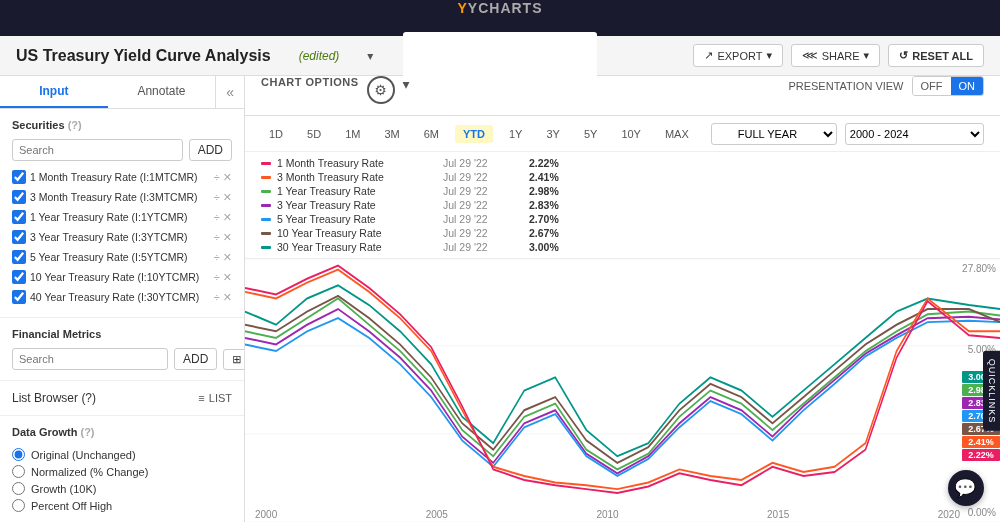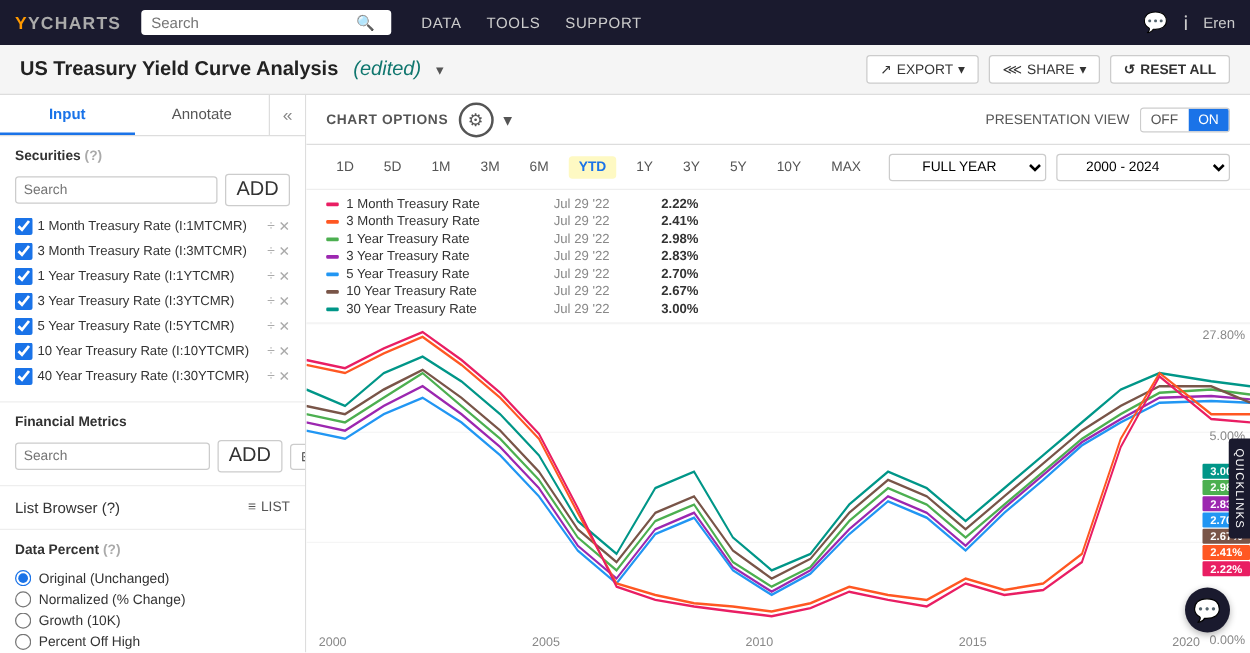--- a/index.html
+++ b/index.html
@@ -1,41 +1,41 @@
 <!DOCTYPE html>
 <html><head>
   <meta charset="utf-8">
   <style>
     * { box-sizing: border-box; margin: 0; padding: 0; }
     body { font-family: Arial, sans-serif; font-size: 12px; background: #fff; color: #333; width: 1000px; height: 522px; overflow: hidden; }
 
     
     .top-nav {
-      display: flex; align-items: center; background: #1a1a2e; height: 36px; padding: 0 12px; gap: 16px;
+      display: flex; align-items: center; background: #1a1a2e; height: 36px; padding: 0 12px; gap: 16px; flex-direction: column;
     }
     .logo { color: #fff; font-weight: bold; font-size: 14px; letter-spacing: 1px; }
     .logo span { color: #f90; }
     .search-bar {
       display: flex; align-items: center; background: #fff; border-radius: 3px;
       padding: 3px 8px; flex: 0 0 200px; gap: 4px;
     }
     .search-bar input { border: none; outline: none; font-size: 12px; width: 160px; }
     .nav-links { display: flex; gap: 20px; margin-left: 8px; }
     .nav-link { color: #ccc; font-size: 12px; cursor: pointer; letter-spacing: 0.5px; }
     .nav-right { margin-left: auto; display: flex; align-items: center; gap: 12px; }
     .nav-icon { color: #ccc; cursor: pointer; font-size: 16px; }
     .nav-user { color: #ccc; font-size: 12px; cursor: pointer; }
 
     
     .header-bar {
       display: flex; align-items: center; background: #f5f5f5; border-bottom: 1px solid #ddd;
-      padding: 5px 16px; height: 40px; gap: 12px;
+      padding: 5px 16px; height: 40px; gap: 28px;
     }
     .page-title { font-size: 16px; font-weight: bold; color: #222; }
-    .edited-badge { color: #0f766e; font-size: 16px; font-style: italic; }
+    .edited-badge { color: #4d7c0f; font-size: 12px; font-style: italic; }
     .chevron-down { color: #555; cursor: pointer; }
     .header-actions { margin-left: auto; display: flex; align-items: center; gap: 8px; }
     .header-btn {
       display: flex; align-items: center; gap: 4px; padding: 4px 10px;
       border: 1px solid #ccc; border-radius: 3px; cursor: pointer; font-size: 11px;
       background: #fff; color: #333;
     }
     .reset-btn {
       display: flex; align-items: center; gap: 4px; padding: 4px 10px;
       background: #fff; border: 1px solid #ccc; border-radius: 3px; cursor: pointer;
@@ -58,21 +58,21 @@
     .panel-section { padding: 10px 12px; border-bottom: 1px solid #eee; }
     .section-title { font-size: 11px; font-weight: bold; color: #333; margin-bottom: 8px; }
     .section-title .help { color: #aaa; cursor: pointer; }
 
     .search-row { display: flex; gap: 6px; align-items: center; margin-bottom: 6px; }
     .search-input {
       flex: 1; border: 1px solid #ccc; border-radius: 3px; padding: 4px 6px; font-size: 11px; outline: none;
     }
     .add-btn {
       background: #fff; border: 1px solid #ccc; border-radius: 3px; padding: 3px 8px;
-      font-size: 16px; cursor: pointer; color: #333;
+      font-size: 12px; cursor: pointer; color: #333;
     }
 
     .security-item {
       display: flex; align-items: center; padding: 3px 0; gap: 4px; font-size: 11px; color: #333;
     }
     .security-cb { width: 14px; height: 14px; accent-color: #1a73e8; }
     .security-label { flex: 1; font-size: 10.5px; }
     .security-actions { display: flex; gap: 3px; color: #aaa; cursor: pointer; }
     .sec-icon { font-size: 11px; }
 
@@ -88,21 +88,21 @@
 
     .data-format { padding: 10px 12px; border-bottom: 1px solid #eee; }
     .radio-item { display: flex; align-items: center; gap: 6px; padding: 2px 0; font-size: 11px; color: #333; cursor: pointer; }
     .radio-item input { accent-color: #1a73e8; }
 
     
     .right-panel { flex: 1; display: flex; flex-direction: column; overflow: hidden; }
 
     
     .chart-options-bar {
-      display: flex; align-items: center; background: #fff; border-bottom: 1px solid #ddd;
+      display: flex; align-items: flex-start; background: #fff; border-bottom: 1px solid #ddd;
       padding: 0 16px; height: 40px; gap: 8px;
     }
     .chart-options-label { font-size: 11px; font-weight: bold; color: #555; letter-spacing: 0.5px; }
     .chart-options-btn {
       width: 28px; height: 28px; border-radius: 50%; border: 2px solid #555;
       display: flex; align-items: center; justify-content: center; cursor: pointer;
       background: #fff; color: #555; font-size: 14px;
     }
     .chart-options-dropdown { cursor: pointer; color: #555; font-size: 14px; }
     .presentation-view { margin-left: auto; display: flex; align-items: center; gap: 8px; font-size: 11px; color: #555; }
@@ -120,21 +120,21 @@
     .period-btn {
       padding: 3px 8px; cursor: pointer; font-size: 11px; color: #555;
       border-radius: 3px; border: none; background: transparent;
     }
     .period-btn.active { background: #fef9c3; color: #1a73e8; font-weight: bold; }
     .full-year-select {
       margin-left: 12px; border: 1px solid #ccc; border-radius: 3px; padding: 3px 22px;
       font-size: 11px; cursor: pointer; background: #fff;
     }
     .year-range-select {
-      margin-left: 6px; border: 1px solid #ccc; border-radius: 3px; padding: 3px 19px;
+      margin-left: 6px; border: 1px solid #ccc; border-radius: 3px; padding: 3px 0;
       font-size: 11px; flex: 1; cursor: pointer; background: #fff;
     }
 
     
     .legend-area {
       background: #fff; border-bottom: 1px solid #eee; padding: 4px 16px;
     }
     .legend-item {
       display: flex; align-items: center; gap: 6px; padding: 1px 0; font-size: 10.5px;
     }
@@ -330,21 +330,21 @@
         <span class="help">(?)</span>
       </div>
       <div class="list-btn">
         <span>≡</span>
         <span>LIST</span>
       </div>
     </div>
 
     <div class="data-format">
       <div class="section-title">
-        <span>Data Percent</span>
+        <span>Data Growth</span>
         <span class="help">(?)</span>
       </div>
       <div id="data-format-list">
           <div class="radio-item">
       <input type="radio" name="data-format" checked="" style="">
       <span>Original (Unchanged)</span>
     </div>
           <div class="radio-item">
       <input type="radio" name="data-format" style="">
       <span>Normalized (% Change)</span>

